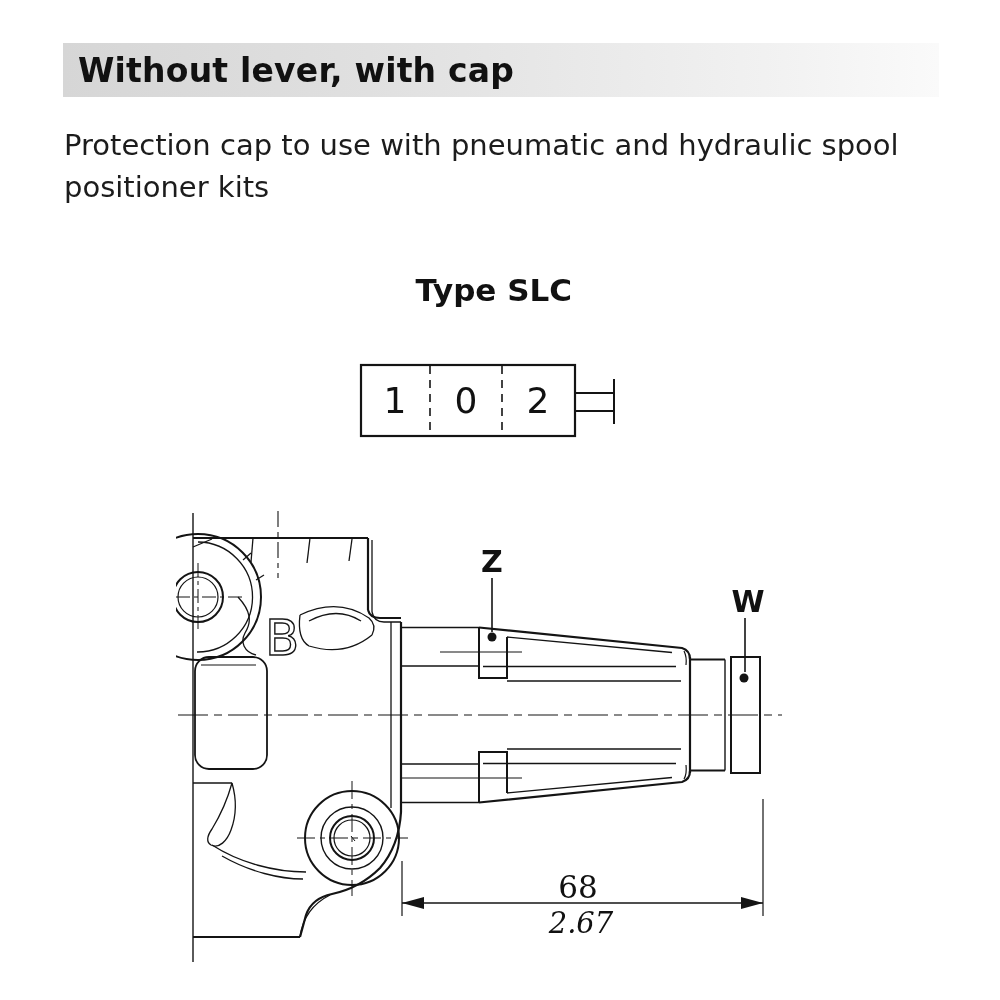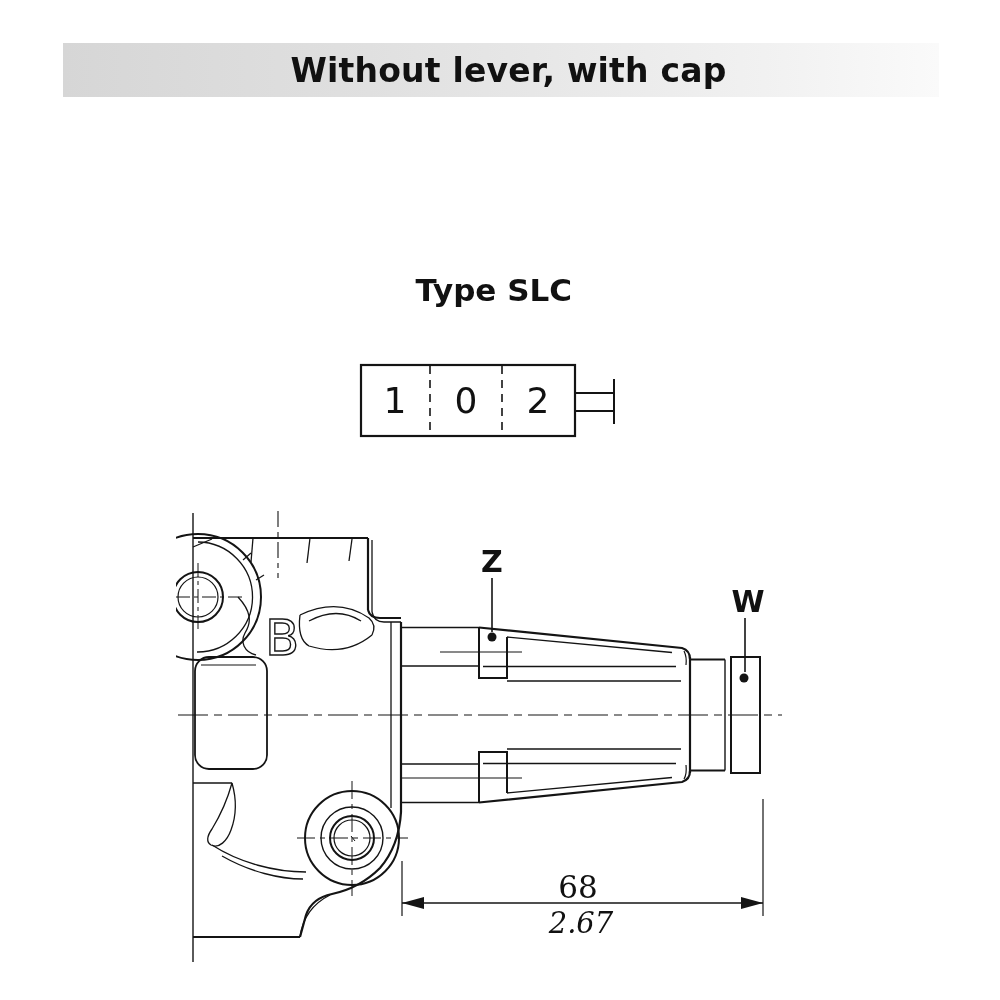--- a/index.html
+++ b/index.html
@@ -6,21 +6,21 @@
   .page{
     position:relative;width:1000px;height:1000px;background:#ffffff;
     font-family:"DejaVu Sans","Liberation Sans",sans-serif;color:#1a1a1a;overflow:hidden;
   }
   .header-bar{
     position:absolute;left:63px;top:43px;width:876px;height:54px;
     background:linear-gradient(90deg,#d6d6d6 0%,#e0e0e0 35%,#f1f1f1 80%,#fafafa 100%);
   }
   .header-bar .title{
     display:block;padding-left:15px;line-height:55px;
-    font-size:33px;font-weight:bold;color:#111;letter-spacing:0.2px;text-align:center;
+    font-size:33px;font-weight:bold;color:#111;letter-spacing:0.2px;
   }
   .description{position:absolute;left:64px;top:124px;width:900px;}
   .description .line{font-size:29px;line-height:42px;color:#1c1c1c;}
   .schematic-title{
     position:absolute;left:350px;top:272px;width:222px;text-align:right;
     font-size:31px;font-weight:bold;color:#111;
   }
   .schematic-svg{position:absolute;left:350px;top:352px;}
   .drawing-svg{position:absolute;left:150px;top:495px;}
   svg text{font-family:"DejaVu Sans","Liberation Sans",sans-serif;}
@@ -28,20 +28,24 @@
 </style>
 </head>
 <body>
 
 <div class="page">
 
   <div class="header-bar">
     <span class="title">Without lever, with cap</span>
   </div>
 
+  <div class="description">
+    <div class="line">Protection cap to use with pneumatic and hydraulic spool</div>
+    <div class="line">positioner kits</div>
+  </div>
 
   <div class="schematic-title">Type SLC</div>
 
   <svg class="schematic-svg" width="290" height="96" viewBox="350 352 290 96">
     <g stroke="#141414" fill="none">
       <rect x="361" y="365" width="214" height="71" stroke-width="2.2"></rect>
       <path d="M 430,366 V 435" stroke-width="1.6" stroke-dasharray="8 6"></path>
       <path d="M 502,366 V 435" stroke-width="1.6" stroke-dasharray="8 6"></path>
       <g stroke-width="2">
         <path d="M 575,393 H 614"></path>

